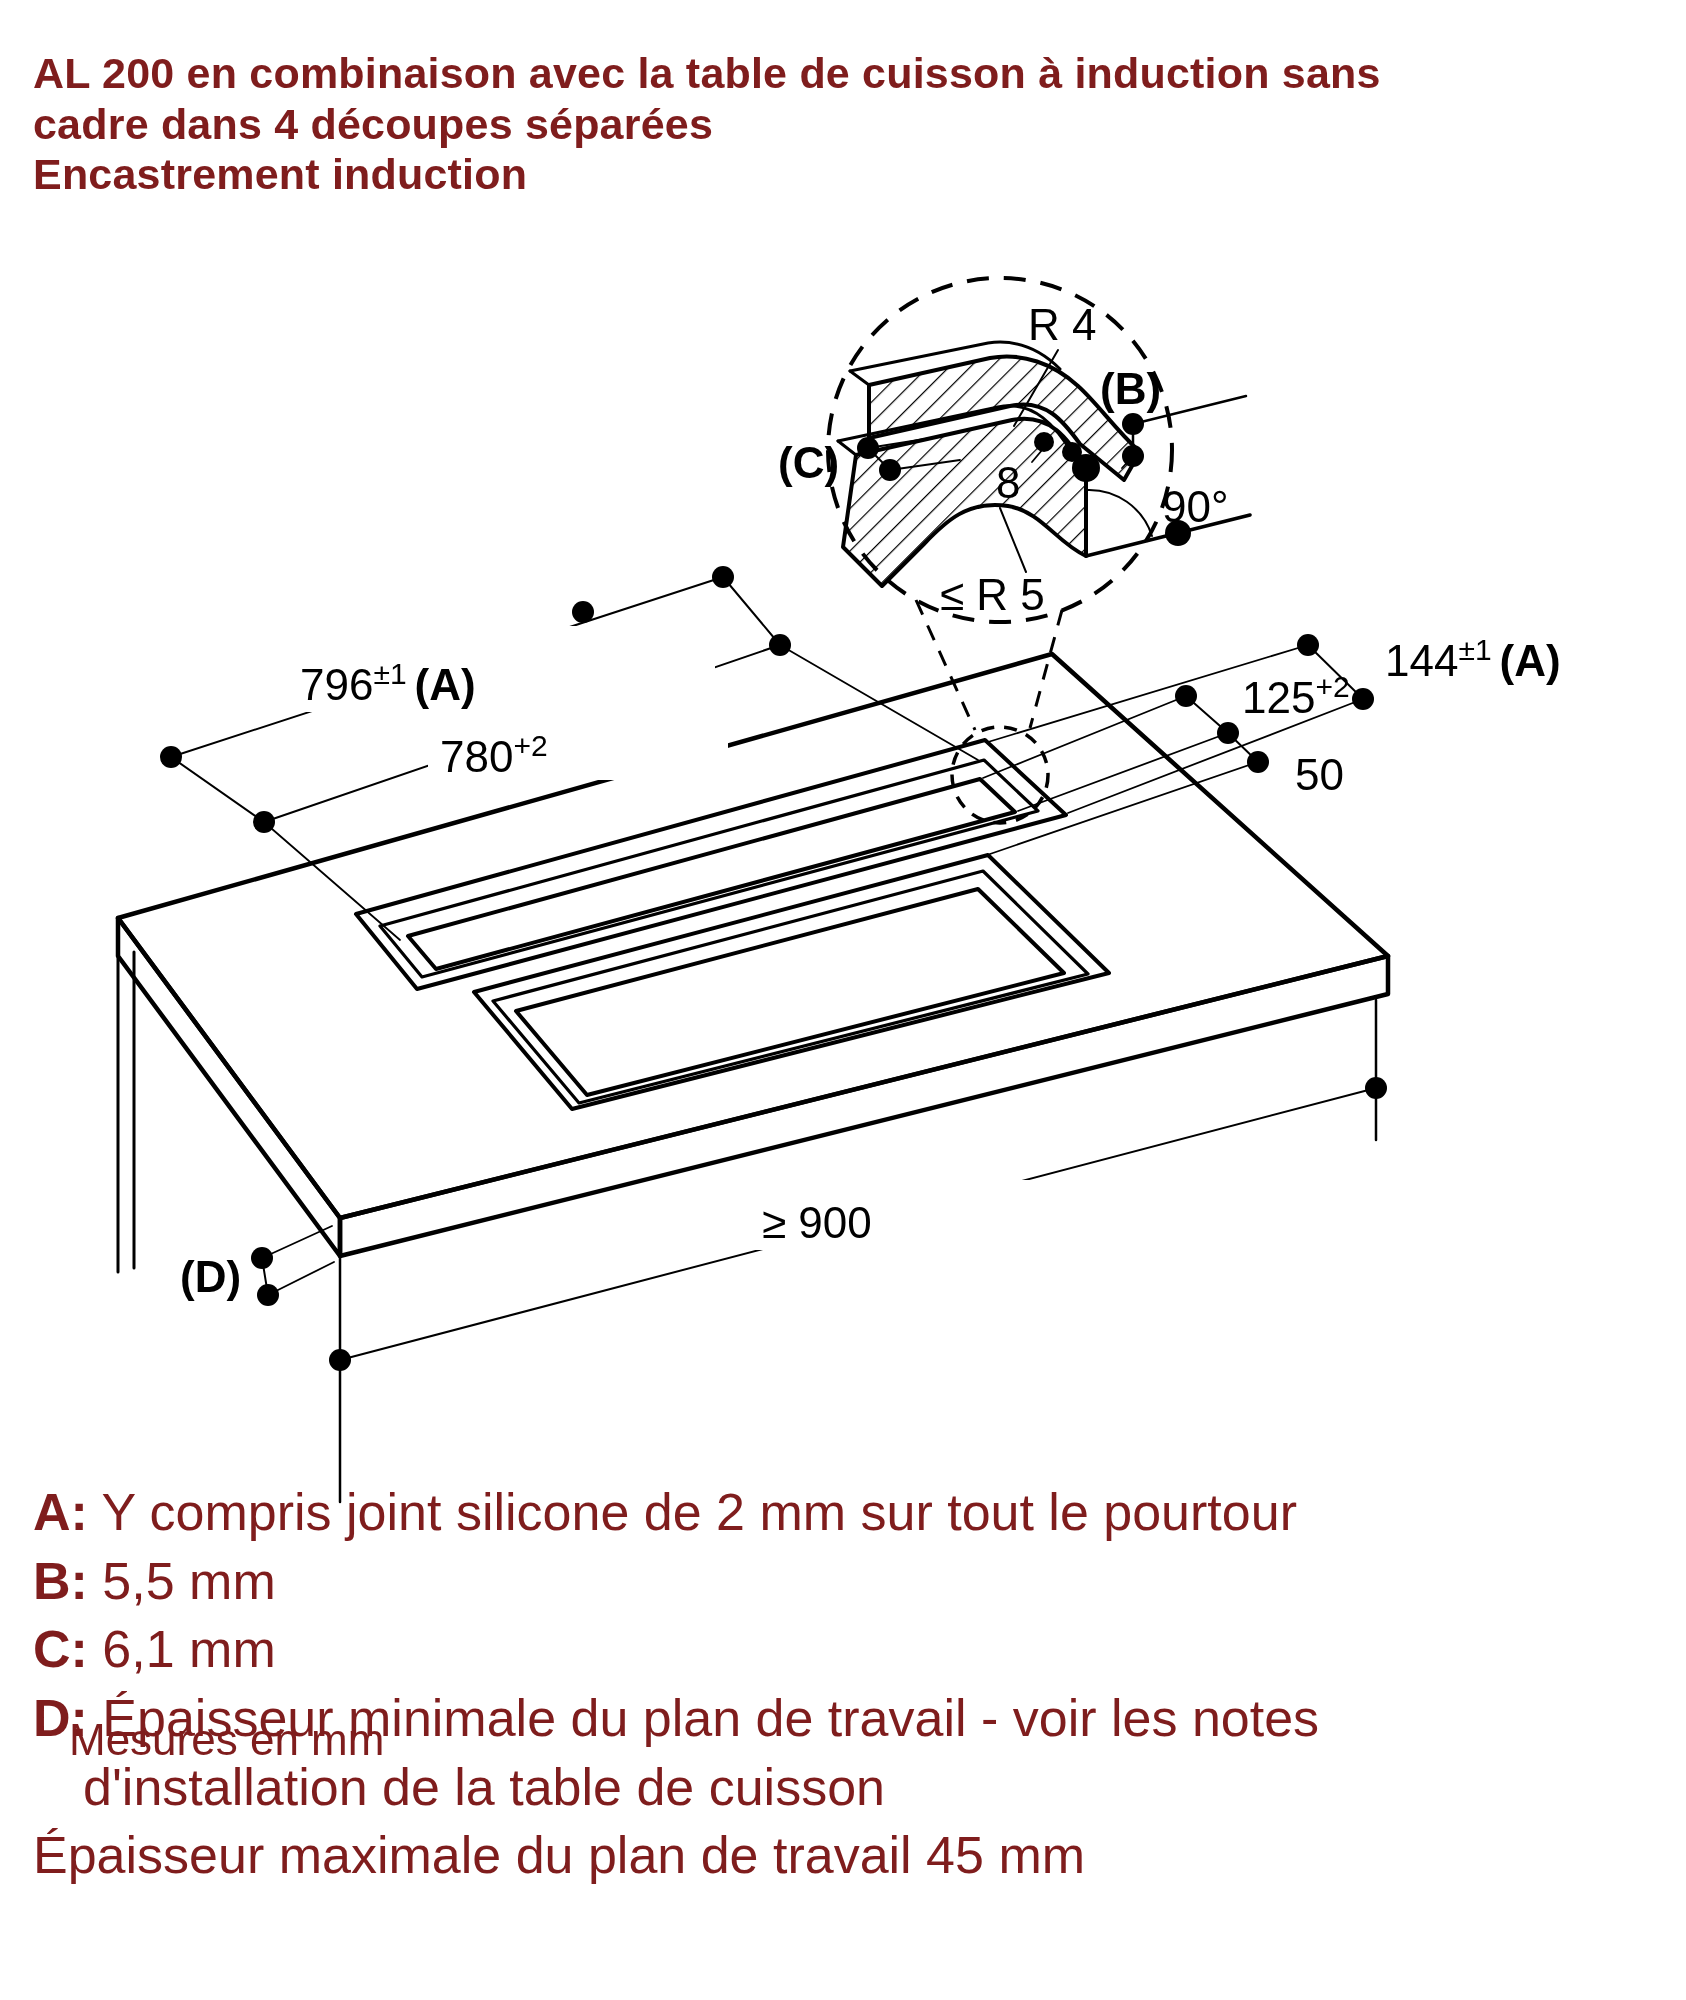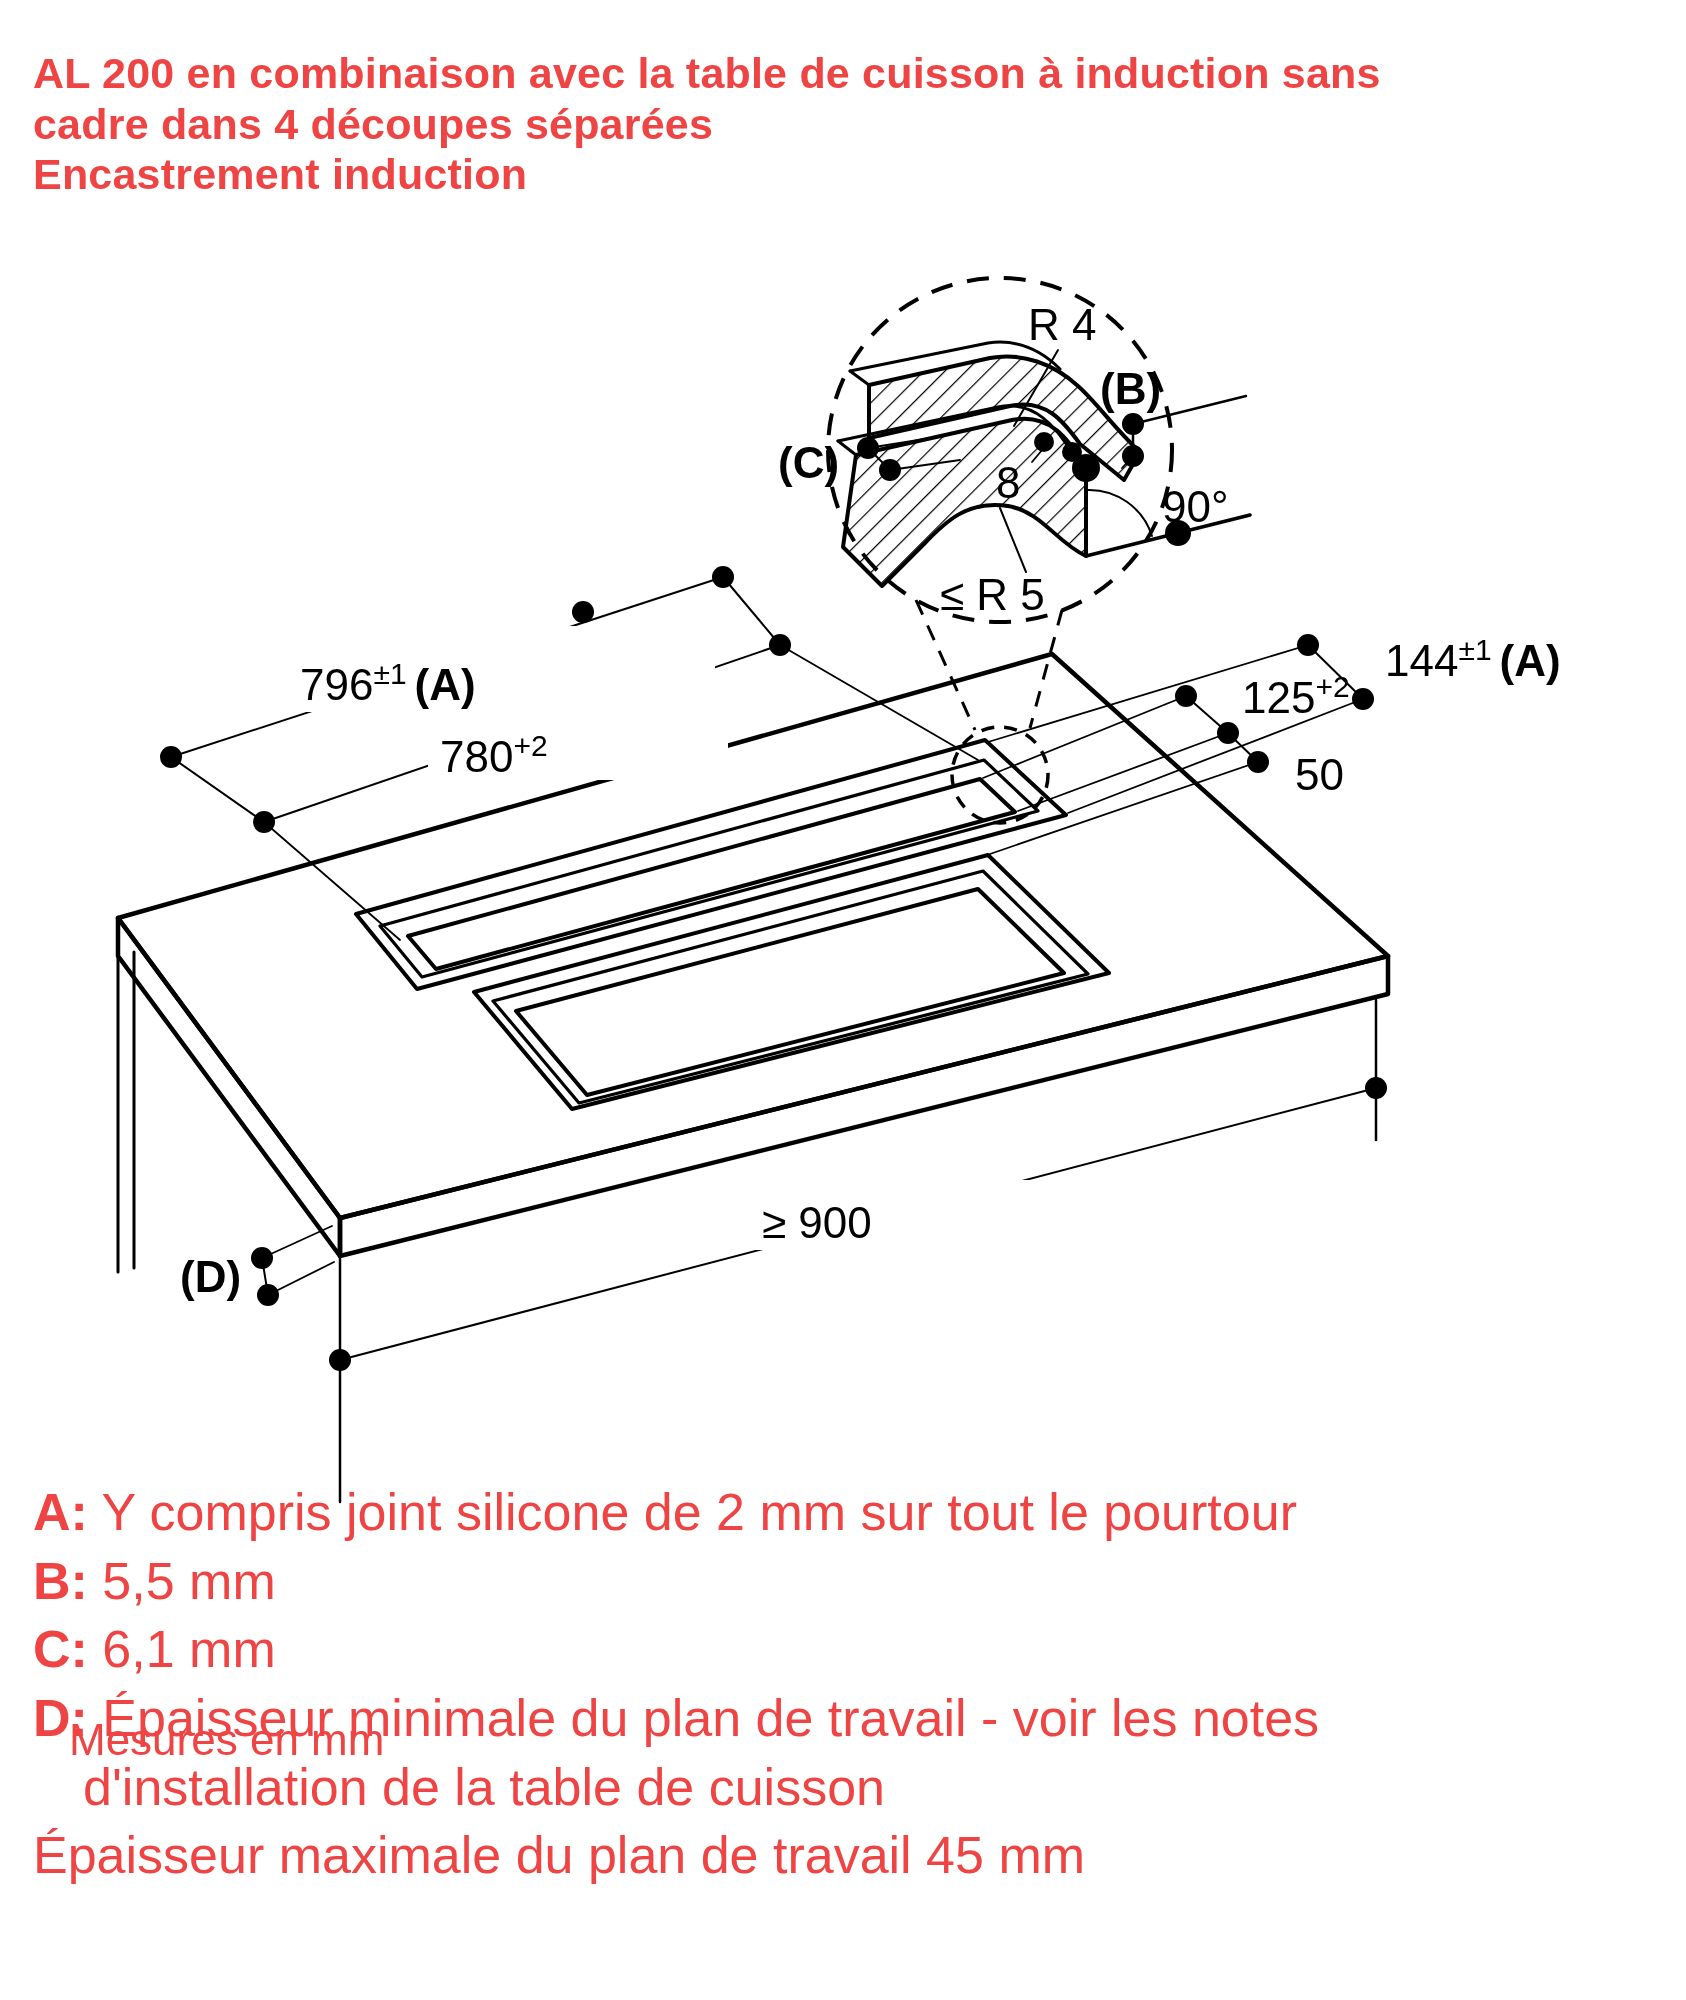--- a/index.html
+++ b/index.html
@@ -1,17 +1,17 @@
 <!DOCTYPE html>
 <html><head>
 <meta charset="utf-8">
 <style>
   html,body{margin:0;padding:0;background:#ffffff;}
   #page{position:relative;width:1686px;height:2000px;background:#ffffff;overflow:hidden;
-        font-family:"Liberation Sans",sans-serif;color:#ef4444;}
+        font-family:"Liberation Sans",sans-serif;color:#7f1d1d;}
   #title{position:absolute;left:33px;top:48px;font-weight:bold;font-size:43px;line-height:1.18;letter-spacing:0.2px;}
   #diagram-svg{position:absolute;left:0;top:0;}
   #legend{position:absolute;left:33px;top:1478px;width:1580px;font-size:52px;line-height:1.32;}
   .lrow{padding-left:50px;text-indent:-50px;}
   .lkey{font-weight:bold;}
   #mesures{position:absolute;left:33px;top:1715px;font-size:44px;margin-left:36px;}
   svg text{font-family:"Liberation Sans",sans-serif;}
   .dimtxt{font-size:44px;}
   .sup{font-size:30px;}
   .boldref{font-weight:bold;}

